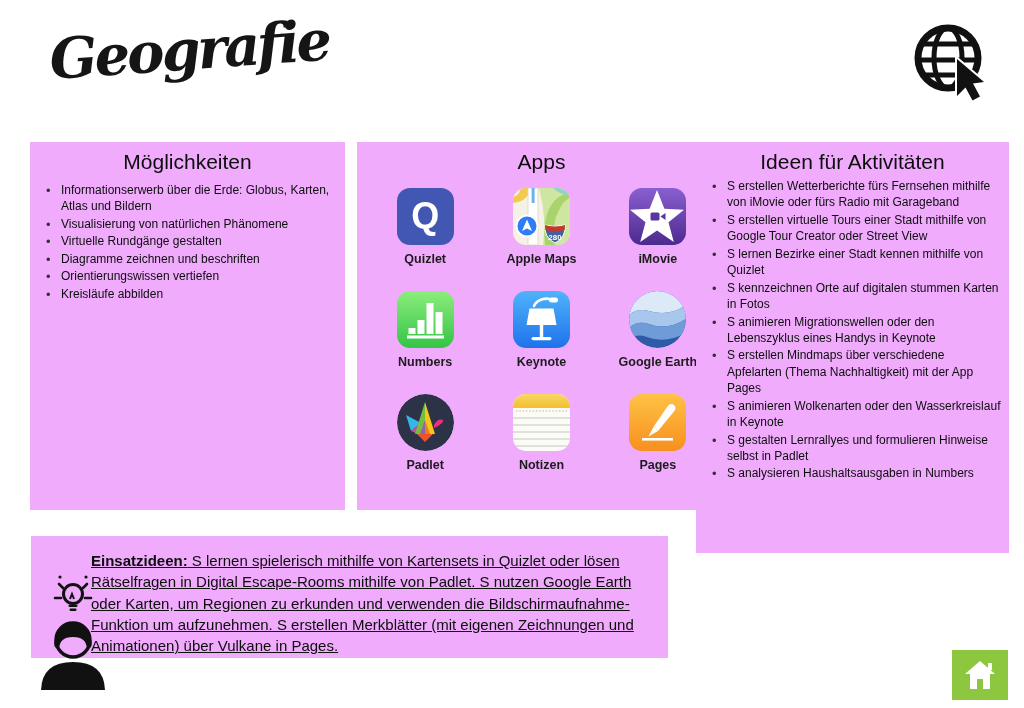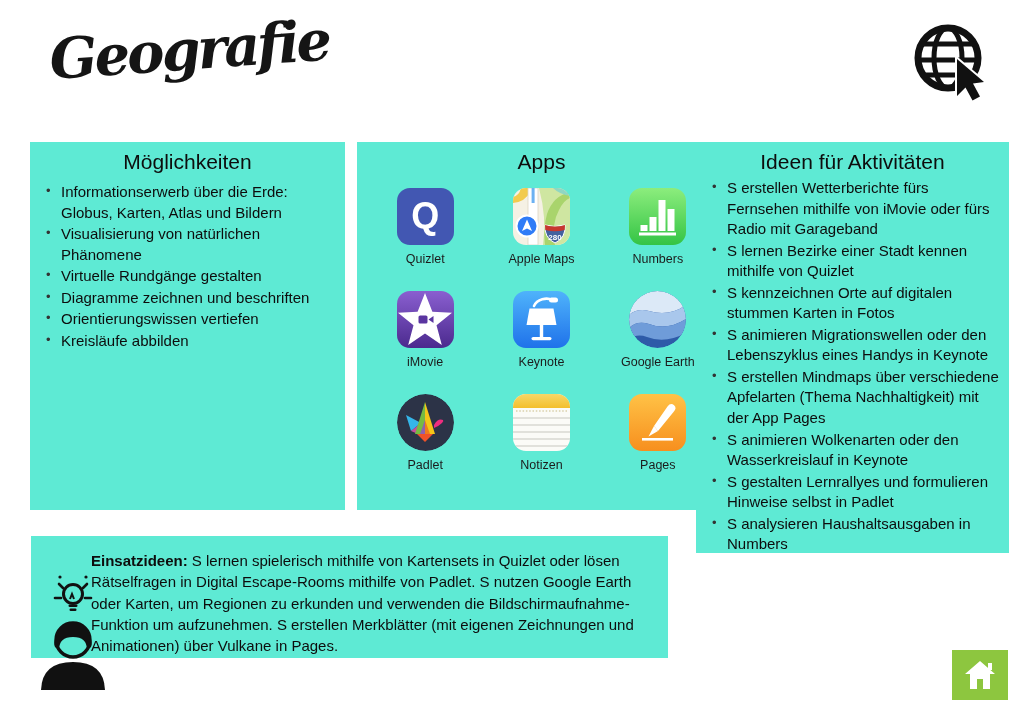--- a/index.html
+++ b/index.html
@@ -11,51 +11,51 @@
   
   .title-script {
     position:absolute; left:52px; top:26px;
     font-family:"DejaVu Serif", serif; font-style:italic; font-weight:700;
     font-size:56px; letter-spacing:-3px; color:#151515;
     transform:rotate(-4deg); transform-origin:left bottom;
   }
   .globe-wrap { position:absolute; left:910px; top:20px; width:84px; height:88px; }
 
   
-  .panel { position:absolute; background:#5eead4; }
+  .panel { position:absolute; background:#f0abfc; }
   .panel-left  { left:30px;  top:142px; width:315px; height:368px; }
   .panel-apps  { left:357px; top:142px; width:369px; height:368px; }
   .panel-right { left:696px; top:142px; width:313px; height:411px; }
-  .panel-usage { left:31px;  top:536px; width:637px; height:122px; }
+  .panel-usage { left:31px;  top:536px; width:637px; height:122px;text-decoration:underline; }
 
   .panel h2 {
     margin:0; padding:8px 4px 2px; text-align:center;
     font-size:21px; font-weight:400; color:#0d0d0d;
   }
   ul.bullets { margin:6px 0 0; padding:0 8px 0 16px; list-style:none; }
   ul.bullets li {
     position:relative; padding-left:15px; margin-bottom:1px;
-    font-size:15px; line-height:1.37; color:#0d0d0d;
+    font-size:12px; line-height:1.37; color:#0d0d0d;
   }
   ul.bullets li::before {
     content:"\2022"; position:absolute; left:0; top:0; font-size:13px; color:#333;
   }
   .panel-right ul.bullets { margin-top:2px; }
 
   
   .apps-grid {
     display:grid; grid-template-columns:repeat(3,1fr);
     row-gap:25px; padding:12px 10px 0;
   }
   .app { display:flex; flex-direction:column; align-items:center; }
   .app-icon {
     width:57px; height:57px; border-radius:13px; overflow:hidden;
     display:flex; align-items:center; justify-content:center; position:relative;
   }
-  .app-label { margin-top:7px; font-size:12.5px; color:#1c1c1c; }
+  .app-label { margin-top:7px; font-size:12.5px; color:#1c1c1c;font-weight:bold; }
   .app-icon svg { display:block; }
 
   .quizlet-bg { background:#4257b2; }
   .quizlet-q {
     color:#ffffff; font-weight:700; font-size:36px; line-height:1;
     font-family:"Liberation Sans", sans-serif; margin-top:-2px;
   }
 
   
   .usage-text {
@@ -129,52 +129,52 @@
           </g>
         </svg>
       </div>
       <span class="app-label">Apple Maps</span>
     </div>
 
     <div class="app">
       <div class="app-icon">
         <svg width="57" height="57" viewBox="0 0 57 57">
           <defs>
+            <linearGradient id="imv" x1="0" y1="0" x2="0" y2="1">
+              <stop offset="0" stop-color="#8a5fd0"></stop>
+                <stop offset="1" stop-color="#4b2a8e"></stop>
+            </linearGradient>
+          </defs>
+          <rect width="57" height="57" fill="url(#imv)"></rect>
+          <path d="M28,2 L35.4,20.8 L55,21.8 L39.5,34.2 L44.8,54 L28,42.6 L11.2,54 L16.5,34.2 L1,21.8 L20.6,20.8 Z" fill="#ffffff"></path>
+          <rect x="21.5" y="24.5" width="9" height="8" rx="1.6" fill="#5a35a0"></rect>
+          <path d="M31.5,28.5 L36.5,25 V32 Z" fill="#5a35a0"></path>
+        </svg>
+      </div>
+      <span class="app-label">iMovie</span>
+    </div>
+
+    <div class="app">
+      <div class="app-icon">
+        <svg width="57" height="57" viewBox="0 0 57 57">
+          <defs>
             <linearGradient id="num" x1="0" y1="0" x2="0" y2="1">
               <stop offset="0" stop-color="#8ced7d"></stop>
                 <stop offset="1" stop-color="#34c445"></stop>
             </linearGradient>
           </defs>
           <rect width="57" height="57" fill="url(#num)"></rect>
           <rect x="10" y="44.5" width="37" height="3" fill="#ffffff"></rect>
           <rect x="11.5" y="37" width="7" height="6" fill="#ffffff"></rect>
           <rect x="20.5" y="29" width="7" height="14" fill="#ffffff"></rect>
           <rect x="29.5" y="12" width="7" height="31" fill="#ffffff"></rect>
           <rect x="38.5" y="21" width="7" height="22" fill="#ffffff"></rect>
         </svg>
       </div>
       <span class="app-label">Numbers</span>
-    </div>
-
-    <div class="app">
-      <div class="app-icon">
-        <svg width="57" height="57" viewBox="0 0 57 57">
-          <defs>
-            <linearGradient id="imv" x1="0" y1="0" x2="0" y2="1">
-              <stop offset="0" stop-color="#8a5fd0"></stop>
-                <stop offset="1" stop-color="#4b2a8e"></stop>
-            </linearGradient>
-          </defs>
-          <rect width="57" height="57" fill="url(#imv)"></rect>
-          <path d="M28,2 L35.4,20.8 L55,21.8 L39.5,34.2 L44.8,54 L28,42.6 L11.2,54 L16.5,34.2 L1,21.8 L20.6,20.8 Z" fill="#ffffff"></path>
-          <rect x="21.5" y="24.5" width="9" height="8" rx="1.6" fill="#5a35a0"></rect>
-          <path d="M31.5,28.5 L36.5,25 V32 Z" fill="#5a35a0"></path>
-        </svg>
-      </div>
-      <span class="app-label">iMovie</span>
     </div>
 
     <div class="app">
       <div class="app-icon">
         <svg width="57" height="57" viewBox="0 0 57 57">
           <defs>
             <linearGradient id="key" x1="0" y1="0" x2="0" y2="1">
               <stop offset="0" stop-color="#4fb3fb"></stop>
                 <stop offset="1" stop-color="#1f72ea"></stop>
             </linearGradient>
@@ -268,20 +268,21 @@
       <span class="app-label">Pages</span>
     </div>
 
   </div>
 </div>
 
 <div class="panel panel-right">
   <h2>Ideen für Aktivitäten</h2>
   <ul class="bullets">
     <li>S erstellen Wetterberichte fürs Fernsehen mithilfe von iMovie oder fürs Radio mit Garageband</li>
+    <li>S erstellen virtuelle Tours einer Stadt mithilfe von Google Tour Creator oder Street View</li>
     <li>S lernen Bezirke einer Stadt kennen mithilfe von Quizlet</li>
     <li>S kennzeichnen Orte auf digitalen stummen Karten in Fotos</li>
     <li>S animieren Migrationswellen oder den Lebenszyklus eines Handys in Keynote</li>
     <li>S erstellen Mindmaps über verschiedene Apfelarten (Thema Nachhaltigkeit) mit der App Pages</li>
     <li>S animieren Wolkenarten oder den Wasserkreislauf in Keynote</li>
     <li>S gestalten Lernrallyes und formulieren Hinweise selbst in Padlet</li>
     <li>S analysieren Haushaltsausgaben in Numbers</li>
   </ul>
 </div>
 

